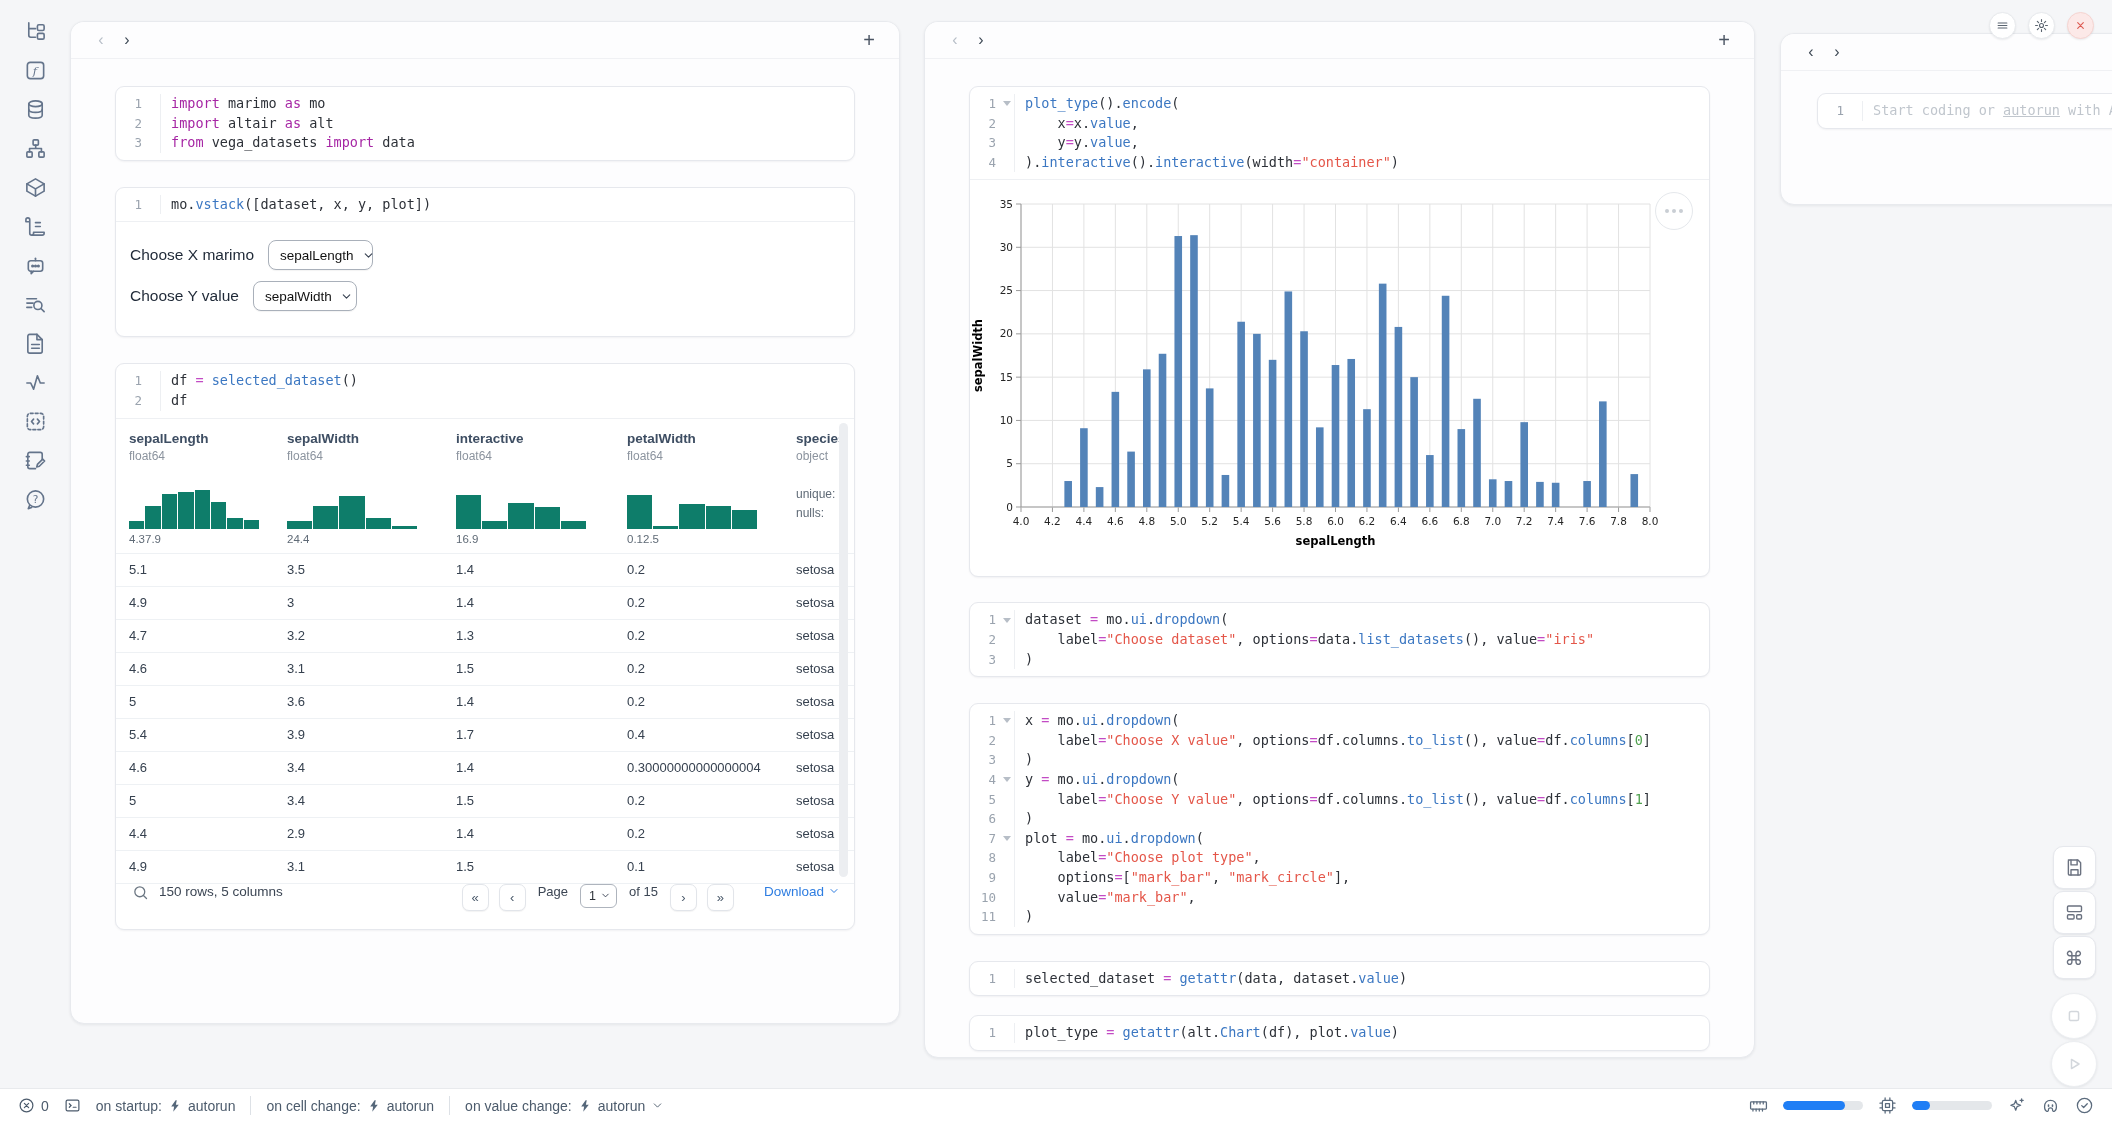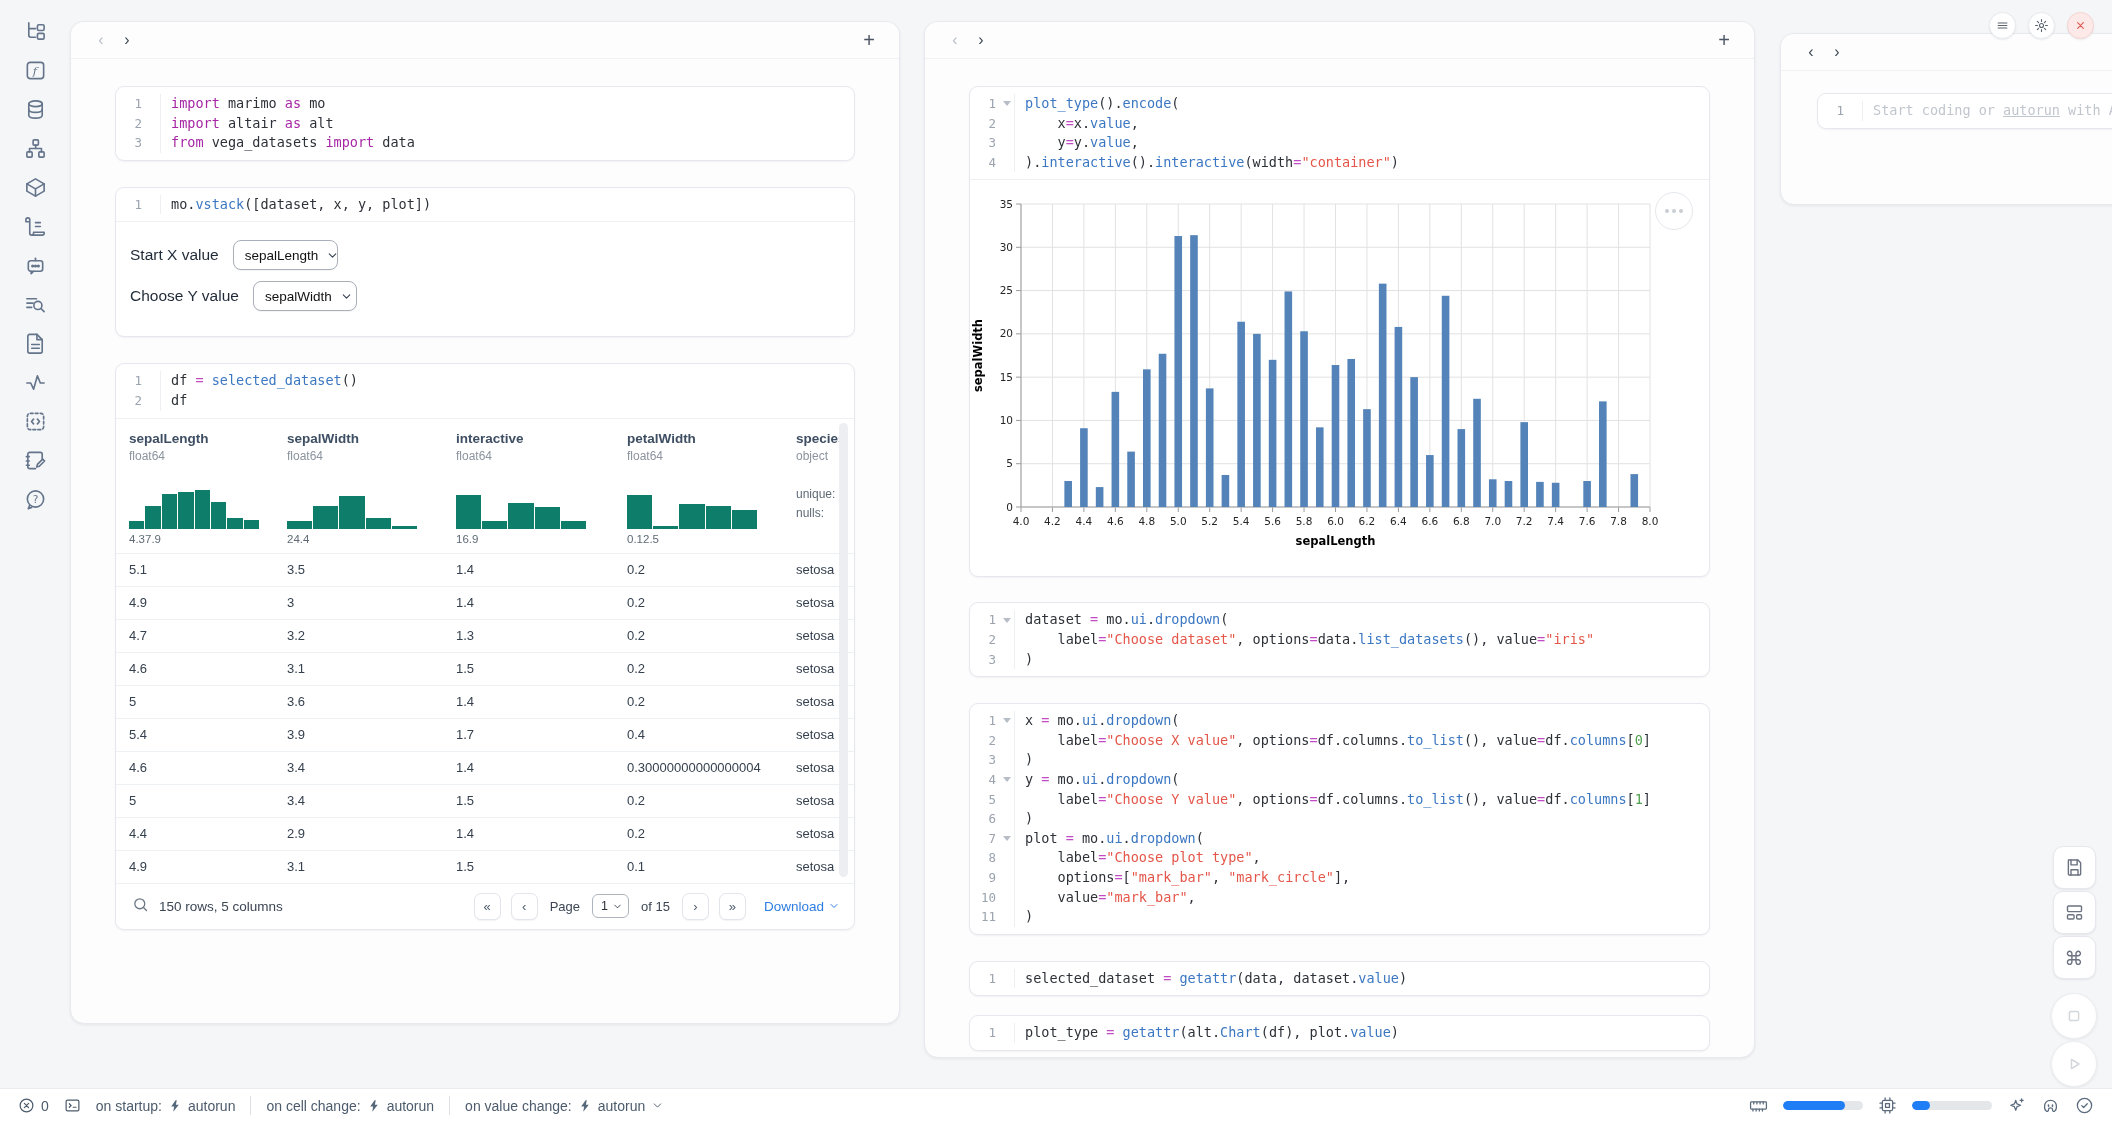--- a/index.html
+++ b/index.html
@@ -66,32 +66,32 @@
   .th-type { font-size:12px; color:#8b939e; margin-top:3px; }
   .hist { display:flex; align-items:flex-end; gap:1px; height:56px; width:130px; margin-top:10px; }
   .hist div { background:#0e7d6a; flex:1; }
   .hist-range { display:flex; justify-content:flex-start; width:130px;
                 font-size:11.5px; color:#5f6a76; margin:4px 0 8px; }
   .th-stats { font-size:12px; color:#5f6a76; margin-top:22px; line-height:19px; }
   .tr { display:flex; border-top:1px solid #eef1f4; height:33px; align-items:center; }
   .td { flex:none; padding-left:13px; font-size:13px; color:#36414f; white-space:nowrap; overflow:hidden; }
   .vscroll { position:absolute; right:6px; top:4px; bottom:52px; width:9px;
              background:#eceef1; border-radius:5px; }
-  .tfoot { display:flex; align-items:center; border-top:1px solid #eef1f4;
+  .tfoot { display:flex; align-items:flex-start; border-top:1px solid #eef1f4;
            height:46px; padding:0 14px 0 16px; gap:10px; }
   .tf-summary { font-size:13.5px; color:#3c4654; }
   .tf-spacer { flex:1; }
   .pg-btn { width:27px; height:27px; border:1px solid #e2e5ea; border-radius:7px; background:#fff;
             box-shadow:0 1px 1px rgba(0,0,0,.05); color:#4c5b6c; font-size:13px; cursor:pointer; }
   .pg-text { font-size:13px; color:#3c4654; margin:0 2px; }
   .pg-select { display:inline-flex; align-items:center; height:24px; padding:0 5px 0 8px;
             border:1px solid #aeb4bd; border-radius:6px; background:#fff; font-size:12.5px;
             gap:4px; cursor:pointer; }
   .download { display:inline-flex; align-items:center; gap:4px; color:#2e7de1; font-size:13.5px;
-            background:none; border:none; cursor:pointer; margin-left:8px; }
+            background:none; border:none; cursor:pointer; margin-left:20px; }
   .download .chev { stroke:#2e7de1; width:12px; height:12px; }
   .search-icon svg { width:17px; height:17px; stroke:#6b7682; fill:none; stroke-width:1.8; stroke-linecap:round; }
 
   
   .chart-out { position:relative; padding:10px 0 6px 0; }
   .vega-actions { position:absolute; top:12px; right:16px; width:38px; height:38px; border-radius:50%;
             background:#fff; border:1px solid #e5e8ec; display:flex; align-items:center;
             justify-content:center; gap:3px; cursor:pointer; }
   .vega-actions i { width:4px; height:4px; border-radius:50%; background:#c9ced4; display:block; }
   .chart-svg text { font-family:"DejaVu Sans", sans-serif; }
@@ -272,21 +272,21 @@
       <div class="cell">
         <div class="code">
             <div class="cl">
               <span class="ln">1</span>
               <span class="fd"></span>
               <span class="tx"><span class="tok-d">mo.</span><span class="tok-f">vstack</span><span class="tok-d">([dataset, x, y, plot])</span></span>
             </div>
           </div>
         <div class="out controls">
           <div class="ctl-row">
-            <span class="ctl-label">Start X value</span>
+            <span class="ctl-label">Choose X marimo</span>
             <div class="select w1">
               <span>sepalLength</span>
               <svg class="chev" viewBox="0 0 24 24">
                   <path d="m6 9 6 6 6-6"></path>
                 </svg>
             </div>
           </div>
           <div class="ctl-row">
             <span class="ctl-label">Choose Y value</span>
             <div class="select w2">

